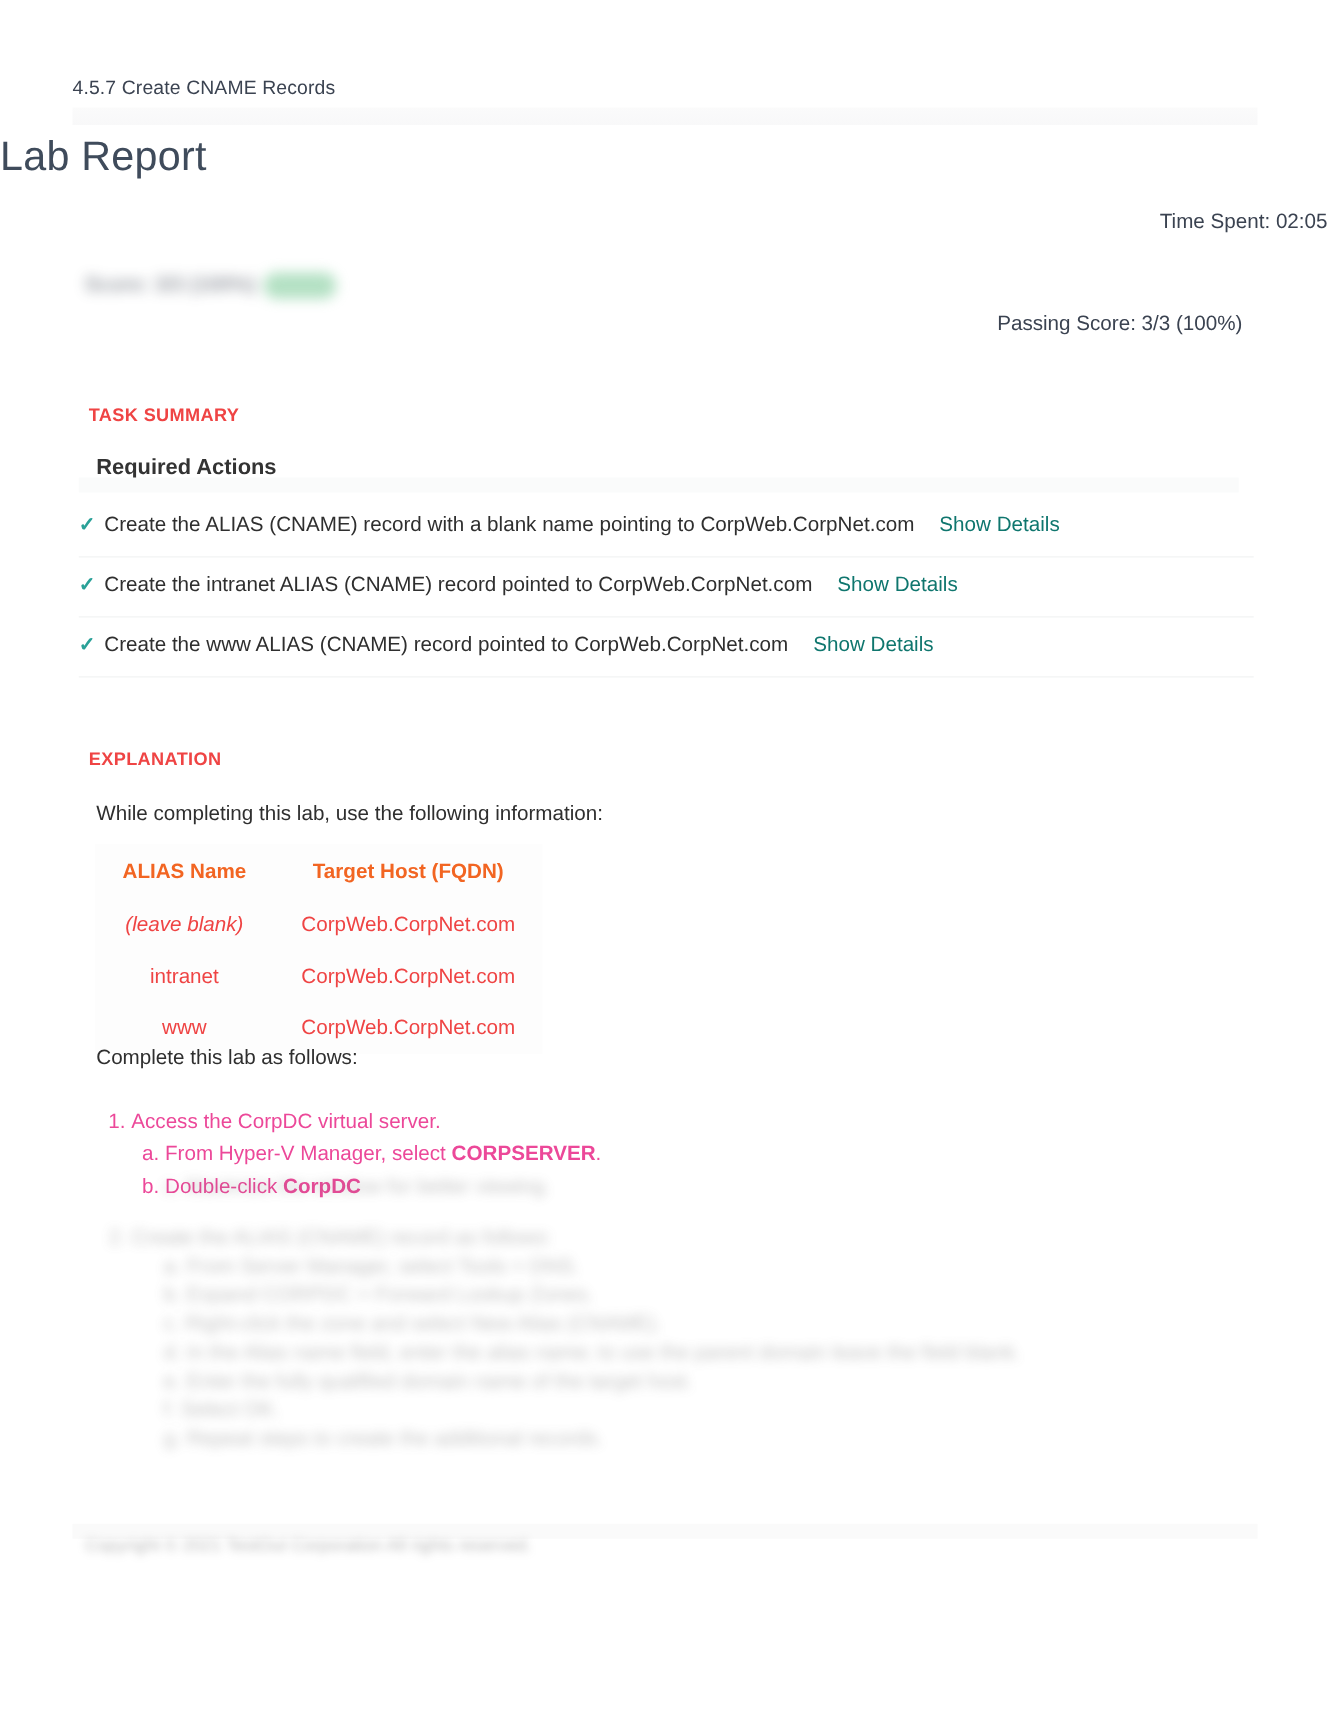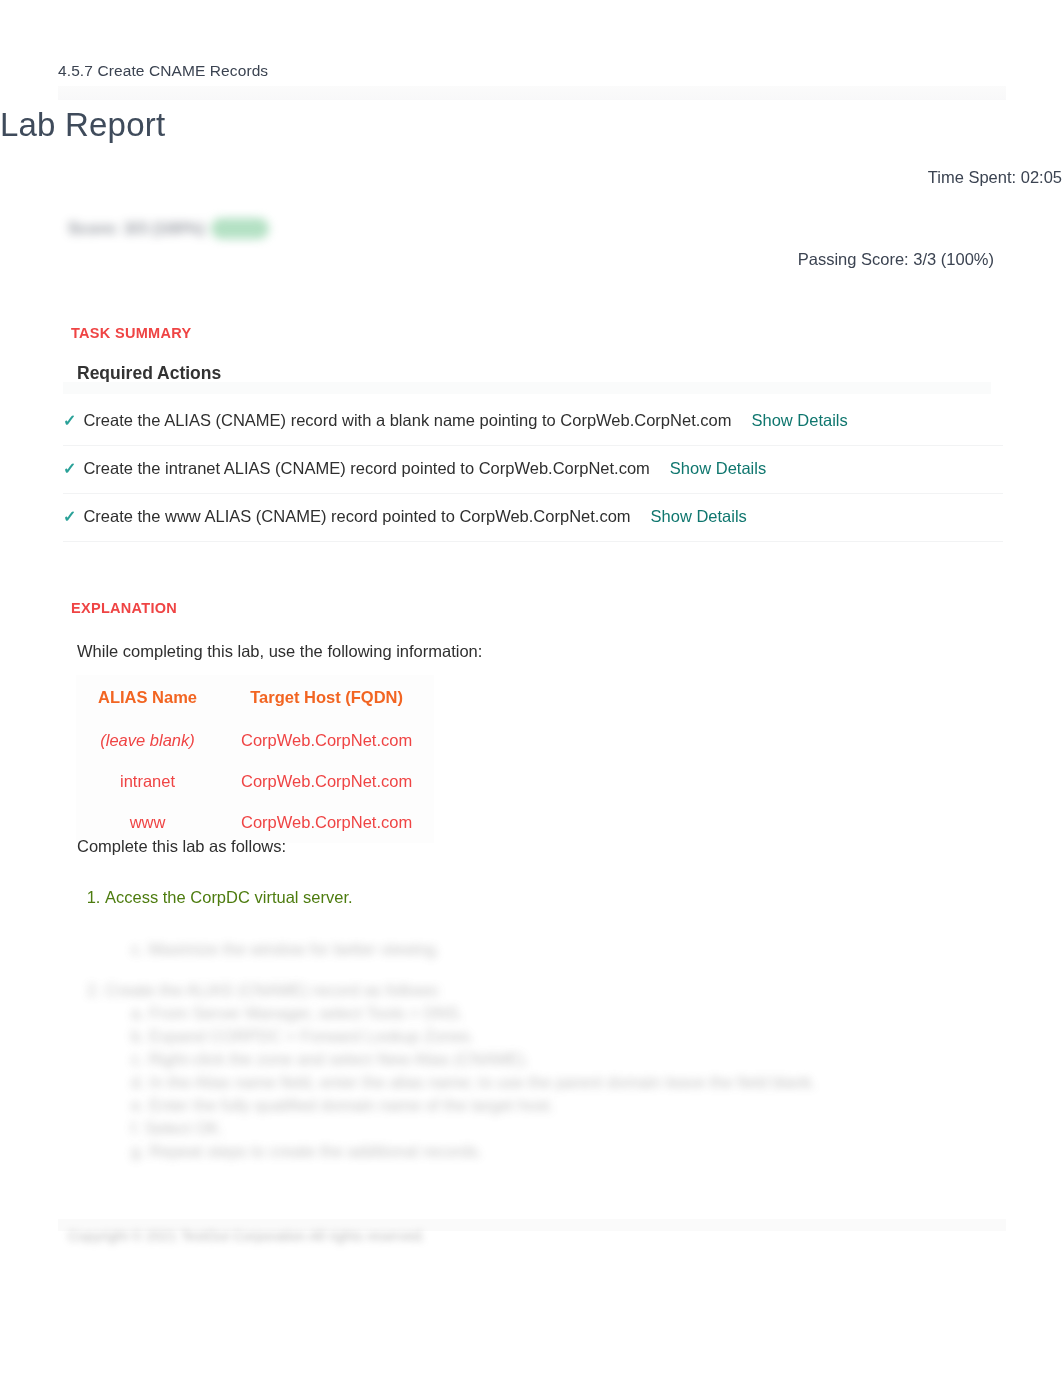--- a/index.html
+++ b/index.html
@@ -199,21 +199,21 @@
     color: #2f2f2f;
   }
 
   
   .steps {
     position: absolute;
     left: 77px;
     top: 884px;
     width: 900px;
     font-size: 16.5px;
-    color: #4d7c0f;
+    color: #ec4899;
   }
   .steps ol {
     margin: 0;
     padding-left: 28px;
   }
   .steps ol > li { line-height: 26px; }
   .steps ol ol {
     list-style-type: lower-alpha;
     padding-left: 27px;
     margin: 0;
@@ -316,20 +316,24 @@
       </tr>
     </tbody>
   </table>
 
   <div class="complete-line">Complete this lab as follows:</div>
 
   <div class="steps">
     <ol>
       <li>
         <span>Access the CorpDC virtual server.</span>
+        <ol>
+          <li><span>From Hyper-V Manager, select </span><b>CORPSERVER</b><span>.</span></li>
+          <li><span>Double-click </span><b>CorpDC</b><span></span></li>
+        </ol>
       </li>
     </ol>
   </div>
 
   <div class="faded-block">
     <div style="padding-left:54px;">c. Maximize the window for better viewing.</div>
     <div style="height:18px;"></div>
     <div style="padding-left:10px;">2. Create the ALIAS (CNAME) record as follows:</div>
     <div style="padding-left:54px;">a. From Server Manager, select Tools &gt; DNS.</div>
     <div style="padding-left:54px;">b. Expand CORPDC &gt; Forward Lookup Zones.</div>

